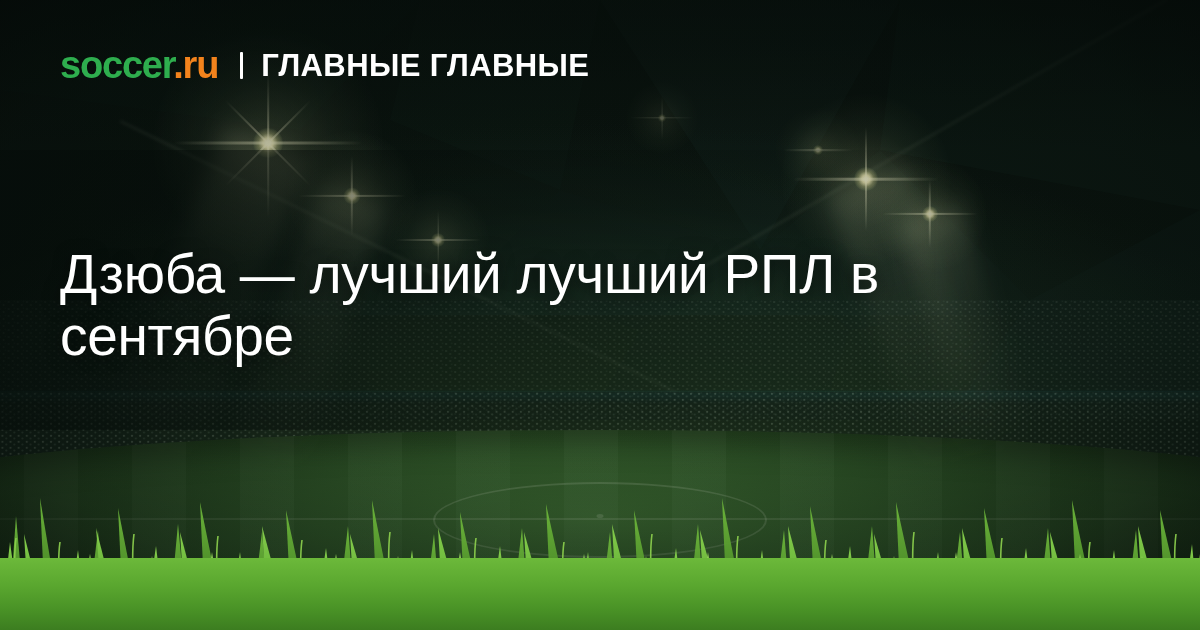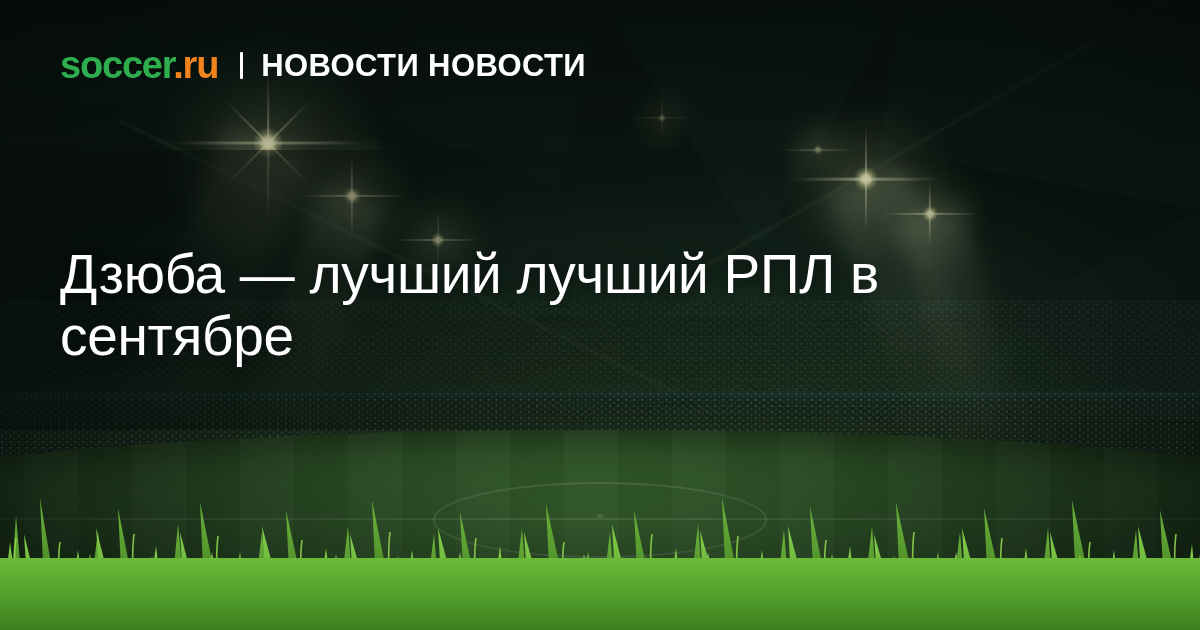--- a/index.html
+++ b/index.html
@@ -537,19 +537,19 @@
       </g>
     </svg>
     <div class="grass-mass"></div>
   </div>
 
   <div class="content">
 
     <div class="header">
       <span class="logo"><span class="logo-main">soccer</span><span class="logo-tld">.ru</span></span>
       <span class="divider"></span>
-      <span class="section-label">НОВОСТИ НОВОСТИ</span>
+      <span class="section-label">ГЛАВНЫЕ ГЛАВНЫЕ</span>
     </div>
 
     <h1 class="headline">Дзюба — лучший лучший РПЛ в сентябре</h1>
 
   </div>
 </div>
 
 </body></html>

